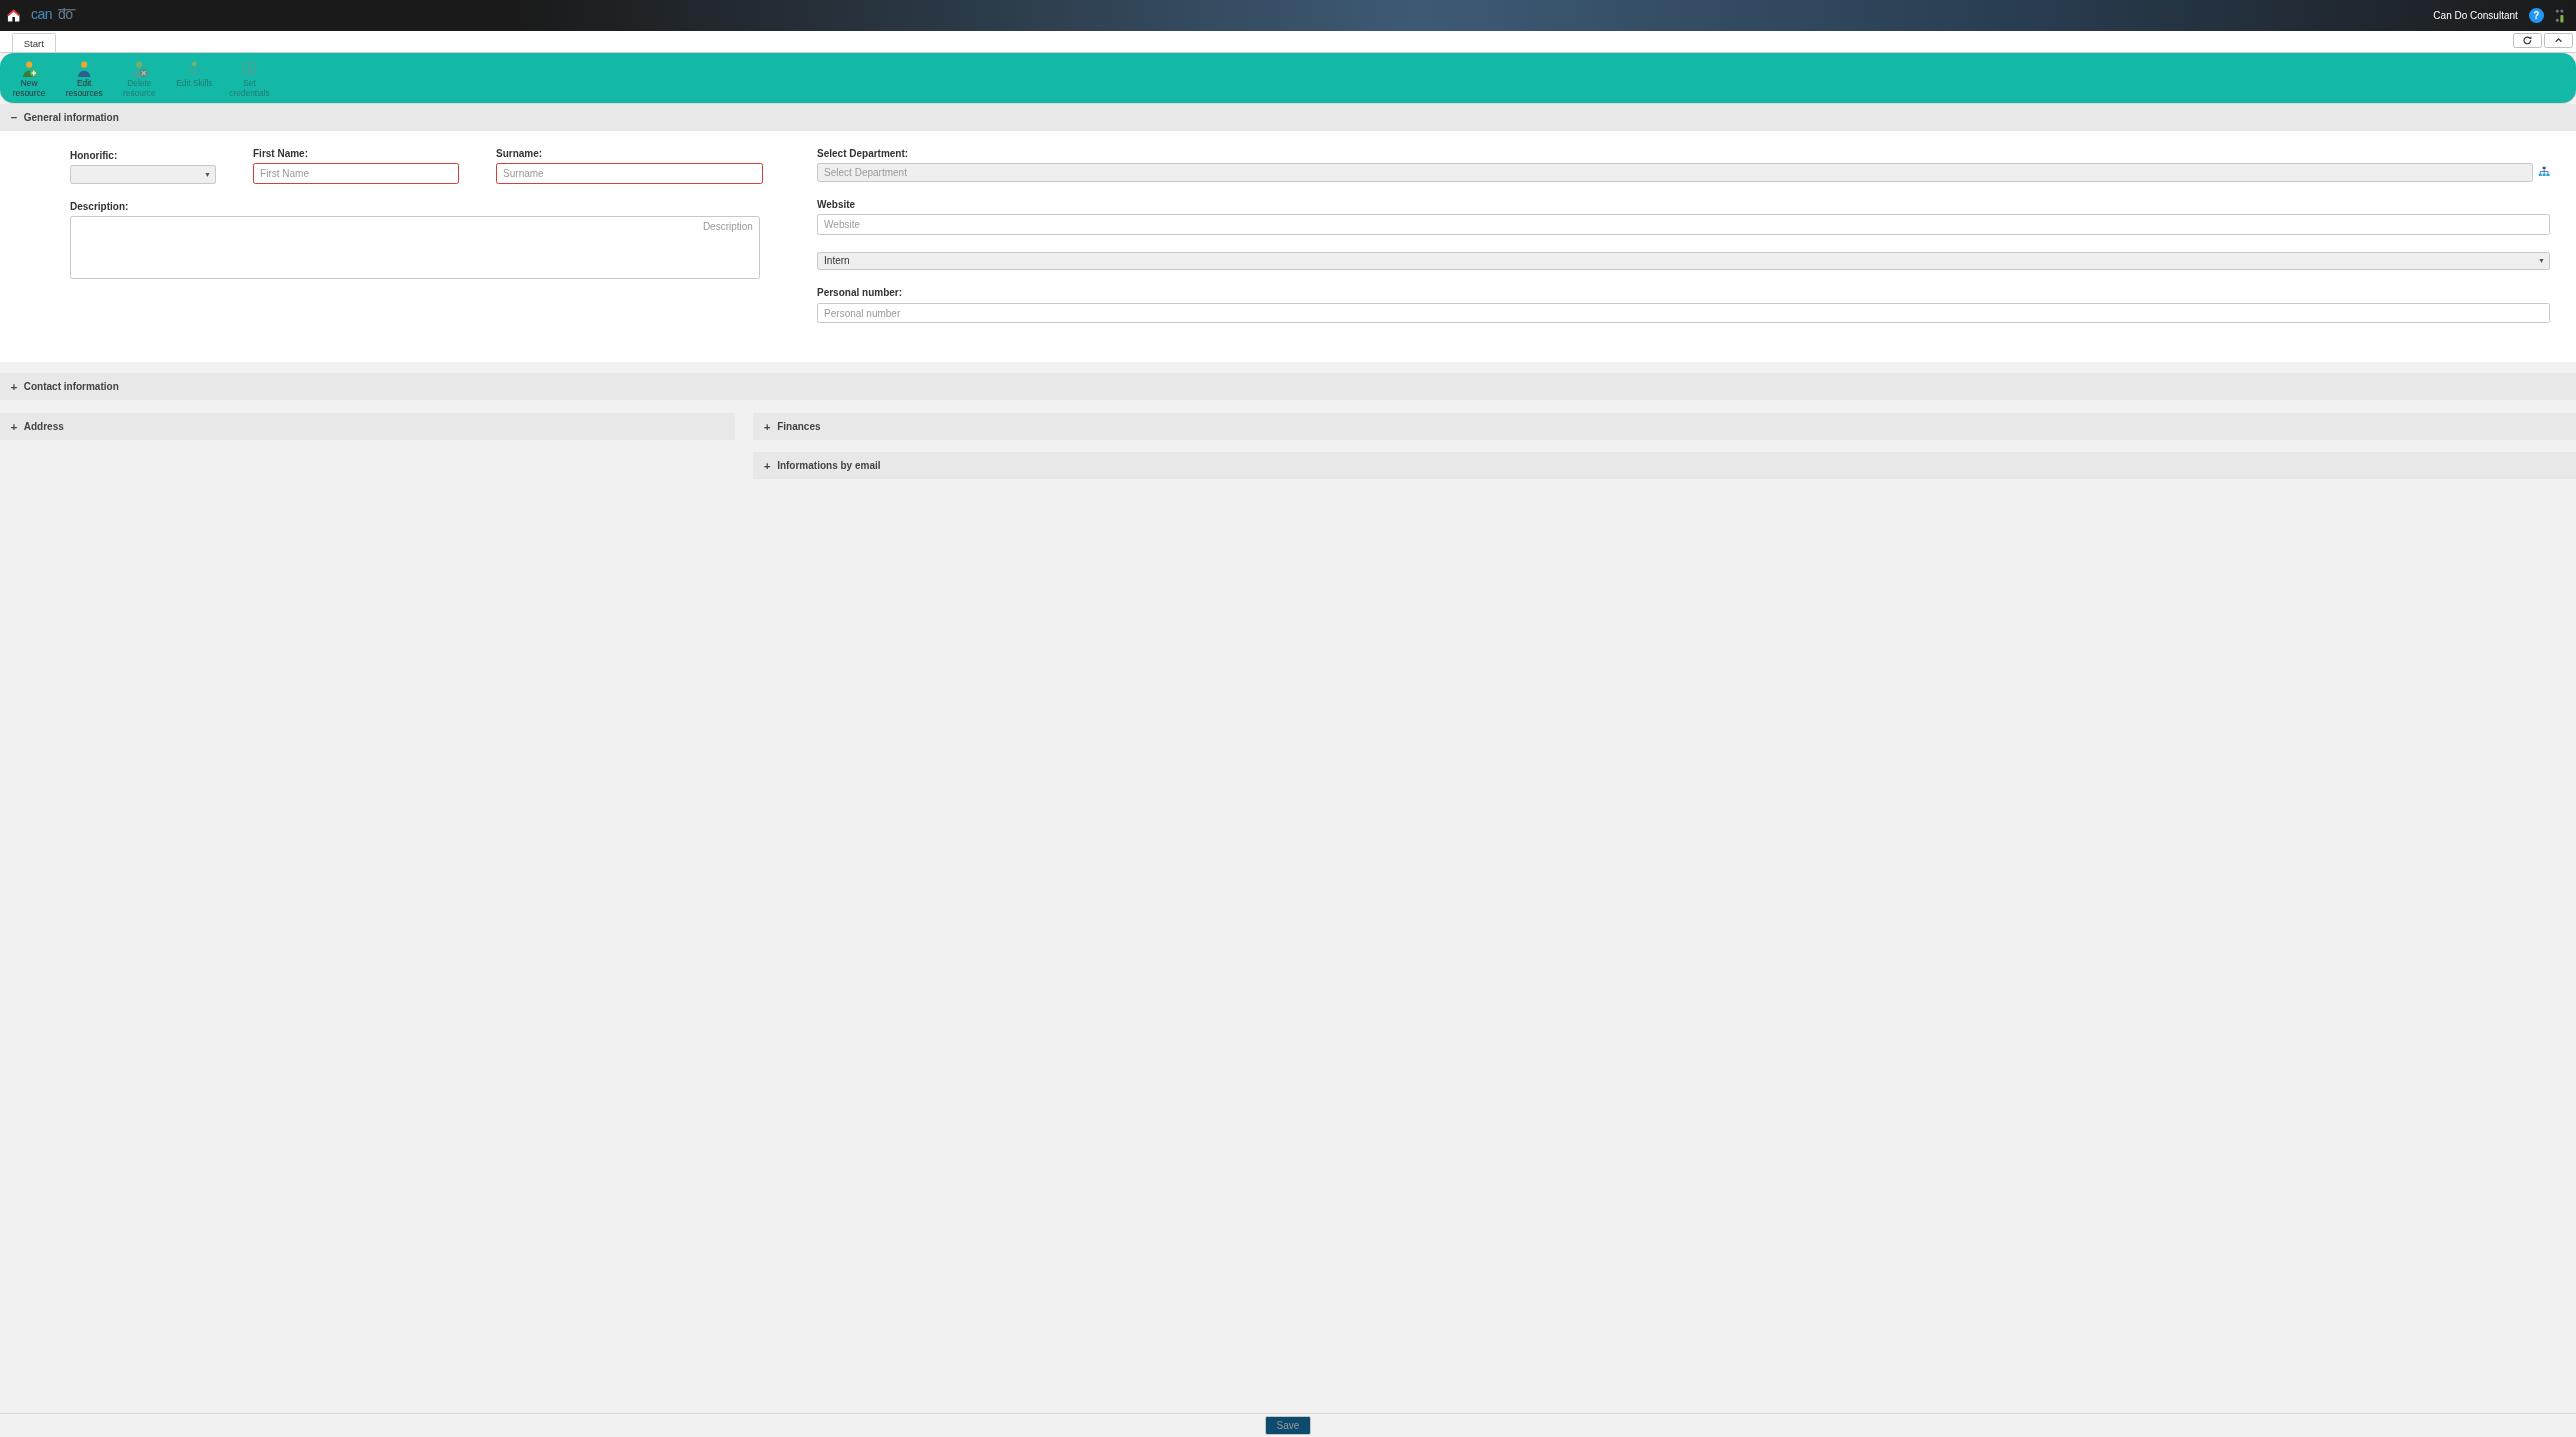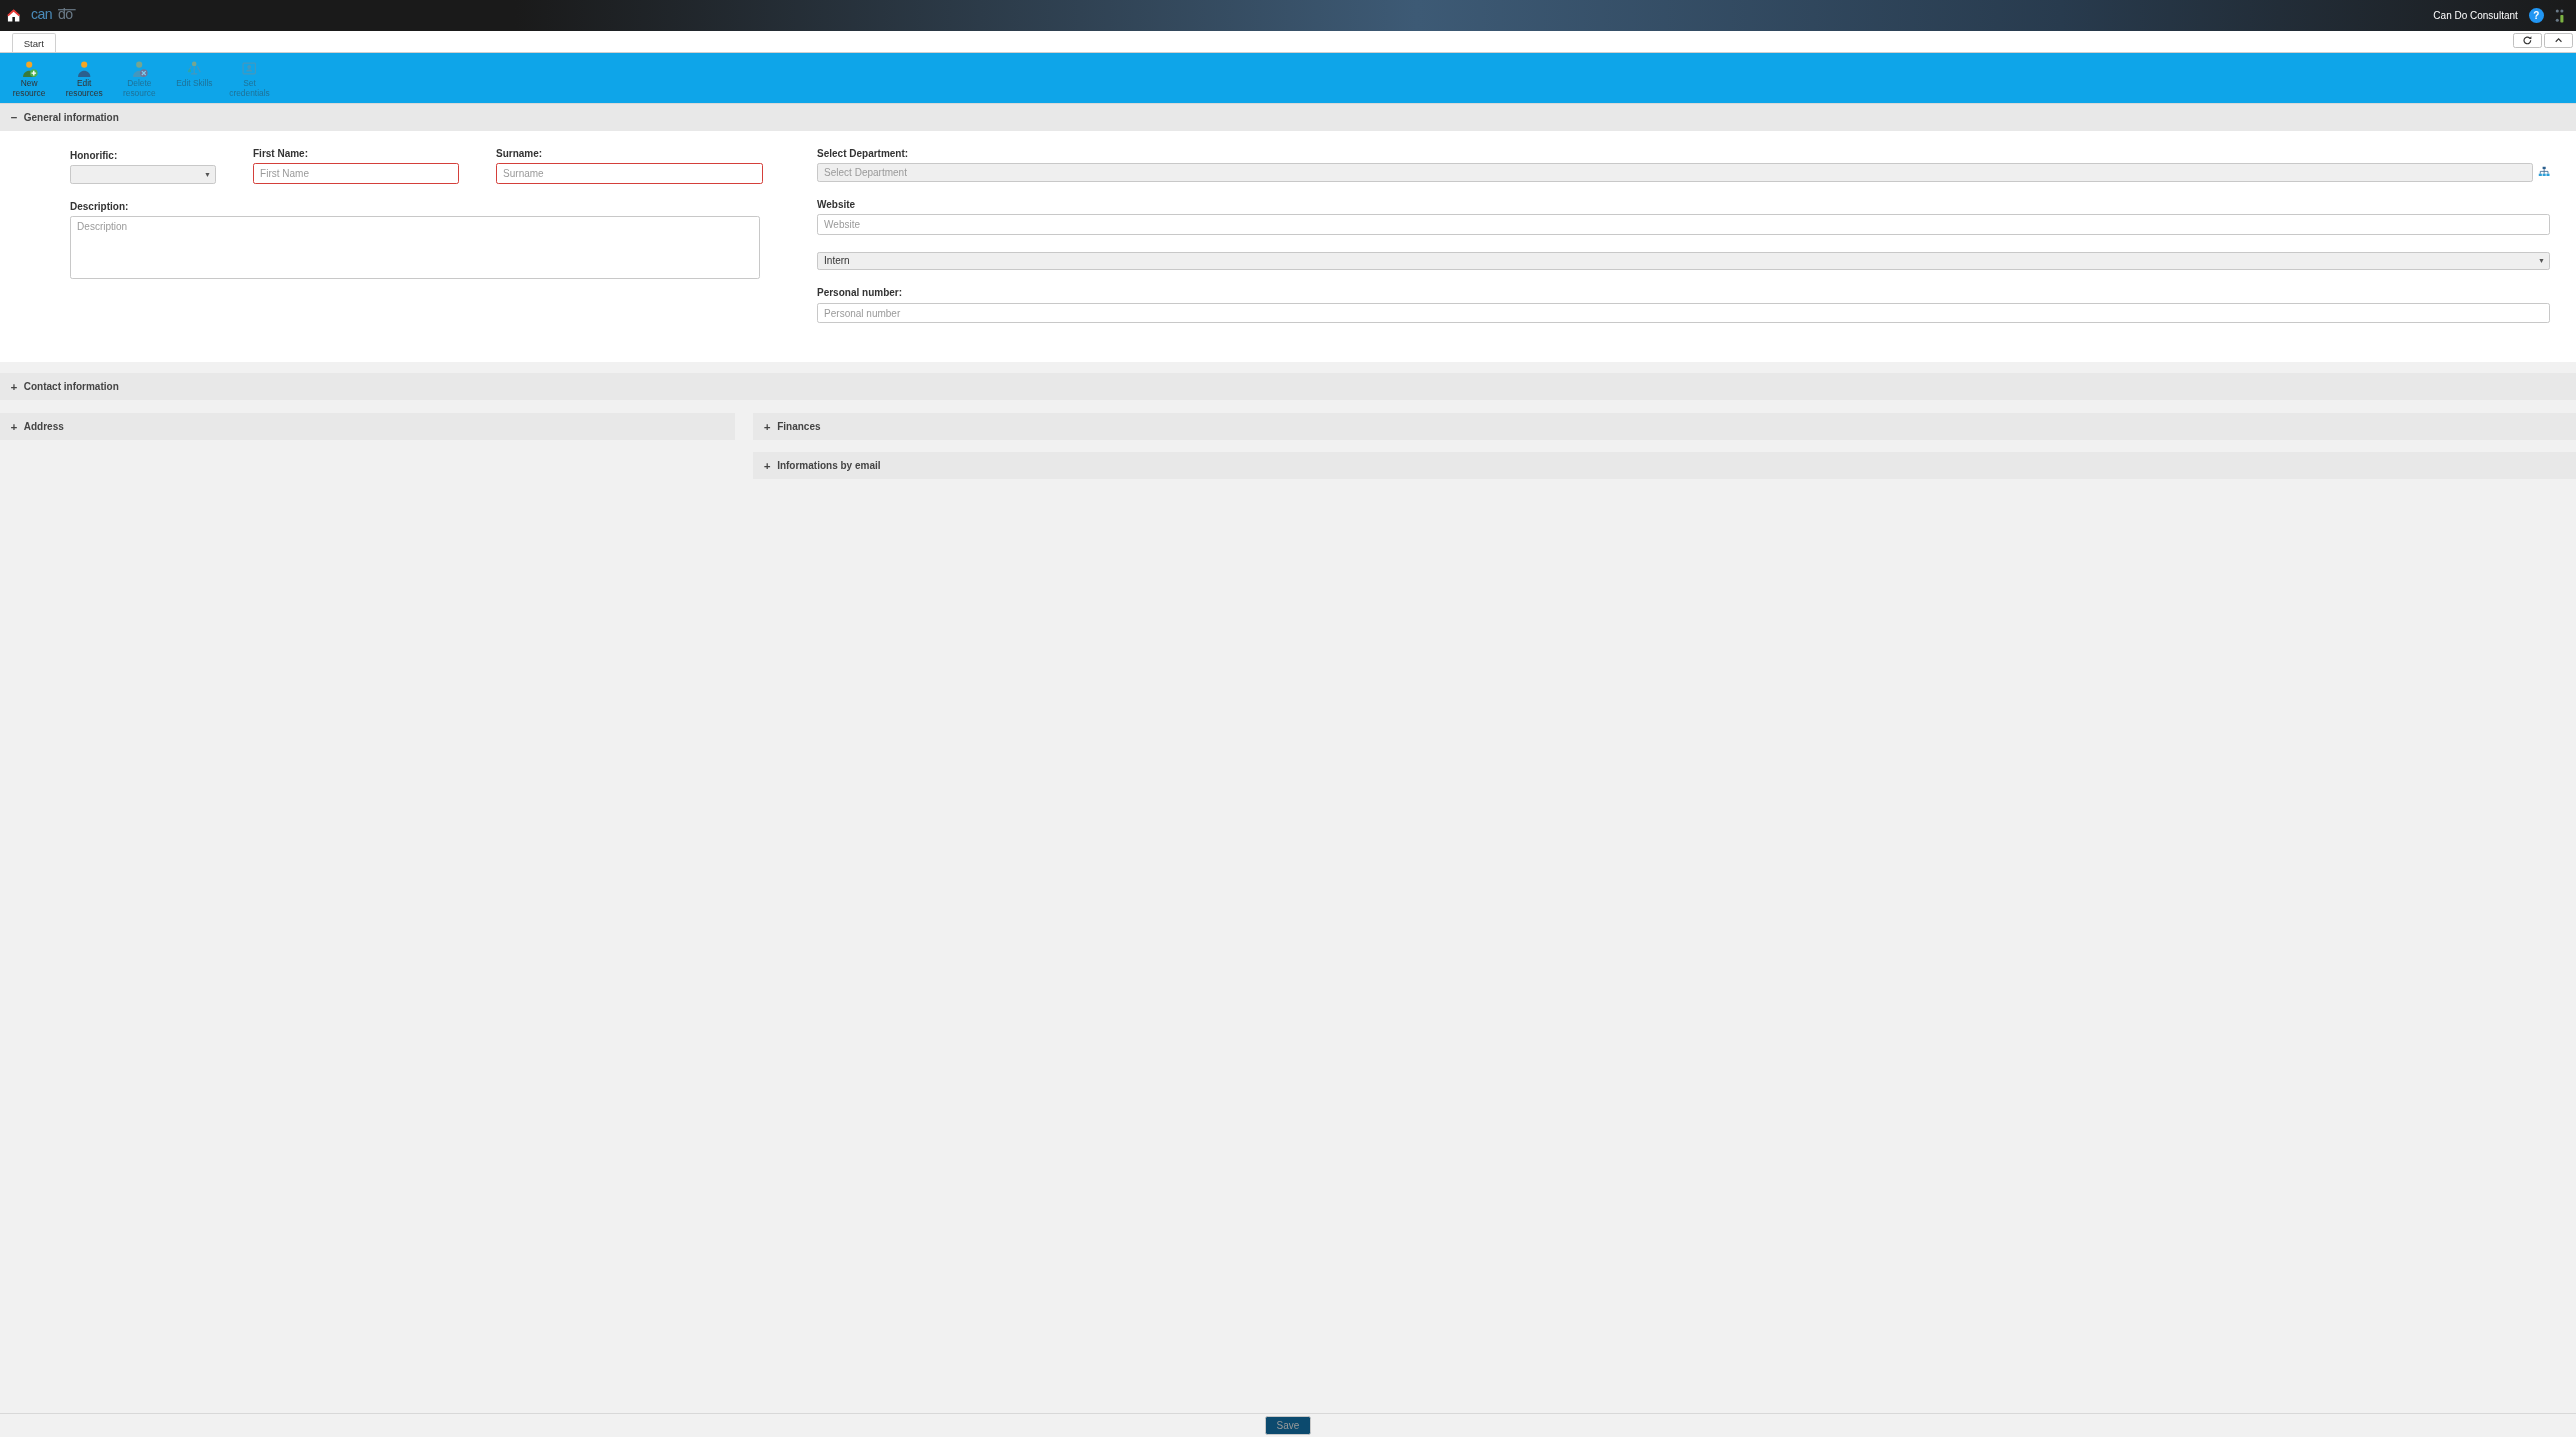--- a/index.html
+++ b/index.html
@@ -14,21 +14,21 @@
   .help-btn { width: 15.3px; height: 15.3px; border-radius: 50%; background: #2196f3; color: #fff; display: flex; align-items: center; justify-content: center; font-weight: bold; font-size: 10px; cursor: pointer; }
   .traffic-icon { width: 12.3px; height: 15.3px; position: relative; cursor: pointer; margin-right: 3.1px; }
   
   
   .tabbar { background: #fff; height: 21.5px; border-bottom: 0.8px solid #d0d0d0; display: flex; align-items: flex-end; padding-left: 12px; position: relative; }
   .tab { padding: 3.8px 10.7px; border: 0.8px solid #d0d0d0; border-bottom: none; border-radius: 2.3px 2.3px 0 0; background: #fff; font-size: 9.6px; cursor: pointer; position: relative; top: 0.8px; }
   .tabbar-right { position: absolute; right: 3.1px; top: 1.5px; display: flex; gap: 2.3px; }
   .tabbar-btn { width: 29px; height: 15.3px; border: 0.8px solid #c0c0c0; border-radius: 2.3px; background: #fff; display: flex; align-items: center; justify-content: center; cursor: pointer; font-size: 10.7px; }
   
   
-  .toolbar { background: #0ea5e9; padding: 7.7px 3.1px 4.6px 3.1px; border-bottom: 1.5px solid #d8d8d8; display: flex; gap: 3.1px; }
+  .toolbar { background: #14b8a6; padding: 7.7px 3.1px 4.6px 3.1px; border-bottom: 1.5px solid #d8d8d8; display: flex; gap: 3.1px; border-radius: 14px; }
   .tool-item { width: 52px; display: flex; flex-direction: column; align-items: center; gap: 2.3px; cursor: pointer; }
   .tool-item.disabled { opacity: 0.45; cursor: default; }
   .tool-icon { width: 18.4px; height: 17px; position: relative; }
   .tool-label { font-size: 8.4px; text-align: center; line-height: 1.1; white-space: pre-line; }
   
   
   .section { background: #e8e8e8; margin: 0; }
   .section-header { padding: 7px 10.7px; font-size: 10px; font-weight: bold; color: #444; cursor: pointer; display: flex; align-items: center; gap: 5.4px; }
   .section-toggle { font-family: monospace; font-size: 10.7px; width: 7.7px; }
   .section-body { background: #fff; padding: 17px 26px 21.5px 26px; }
@@ -36,21 +36,21 @@
   
   .cols { display: flex; gap: 54px; margin-left: 44px; }
   .col-left { flex: 0 0 690px; }
   .col-right { flex: 1; }
   .row { display: flex; gap: 37px; margin-bottom: 17px; align-items: flex-end; }
   .field { display: flex; flex-direction: column; gap: 4.6px; }
   .field label { font-size: 10px; font-weight: bold; color: #333; }
   .field input[type=text], .field textarea { border: 0.8px solid #c8c8c8; border-radius: 2.3px; padding: 3.8px 6.1px; font-size: 10px; font-family: inherit; color: #333; background: #fff; }
   .field input[type=text]::placeholder, .field textarea::placeholder { color: #9a9a9a; }
   .field input.invalid { border-color: #d43f3a; }
-  .field textarea { resize: none; height: 63px; }
+  .field textarea { resize: none; height: 63px; text-align: right; }
   .select-wrap { border: 0.8px solid #c8c8c8; border-radius: 2.3px; background: #efefef; display: flex; align-items: center; padding: 0; height: 18.4px; position: relative; cursor: pointer; }
   .select-wrap span.val { padding: 0 6.1px; font-size: 10px; color: #333; flex: 1; }
   .select-wrap span.placeholder { color: #9a9a9a; }
   .select-caret { width: 15.3px; text-align: center; font-size: 7px; color: #555; }
   .dept-row { display: flex; gap: 4.6px; align-items: center; }
   .dept-picker-icon { width: 12.3px; height: 12.3px; cursor: pointer; }
   
   
   .lower-row { display: flex; gap: 18.4px; padding: 0 0 0 0; margin-top: 12.3px; }
   .lower-left { flex: 0 0 735px; }

